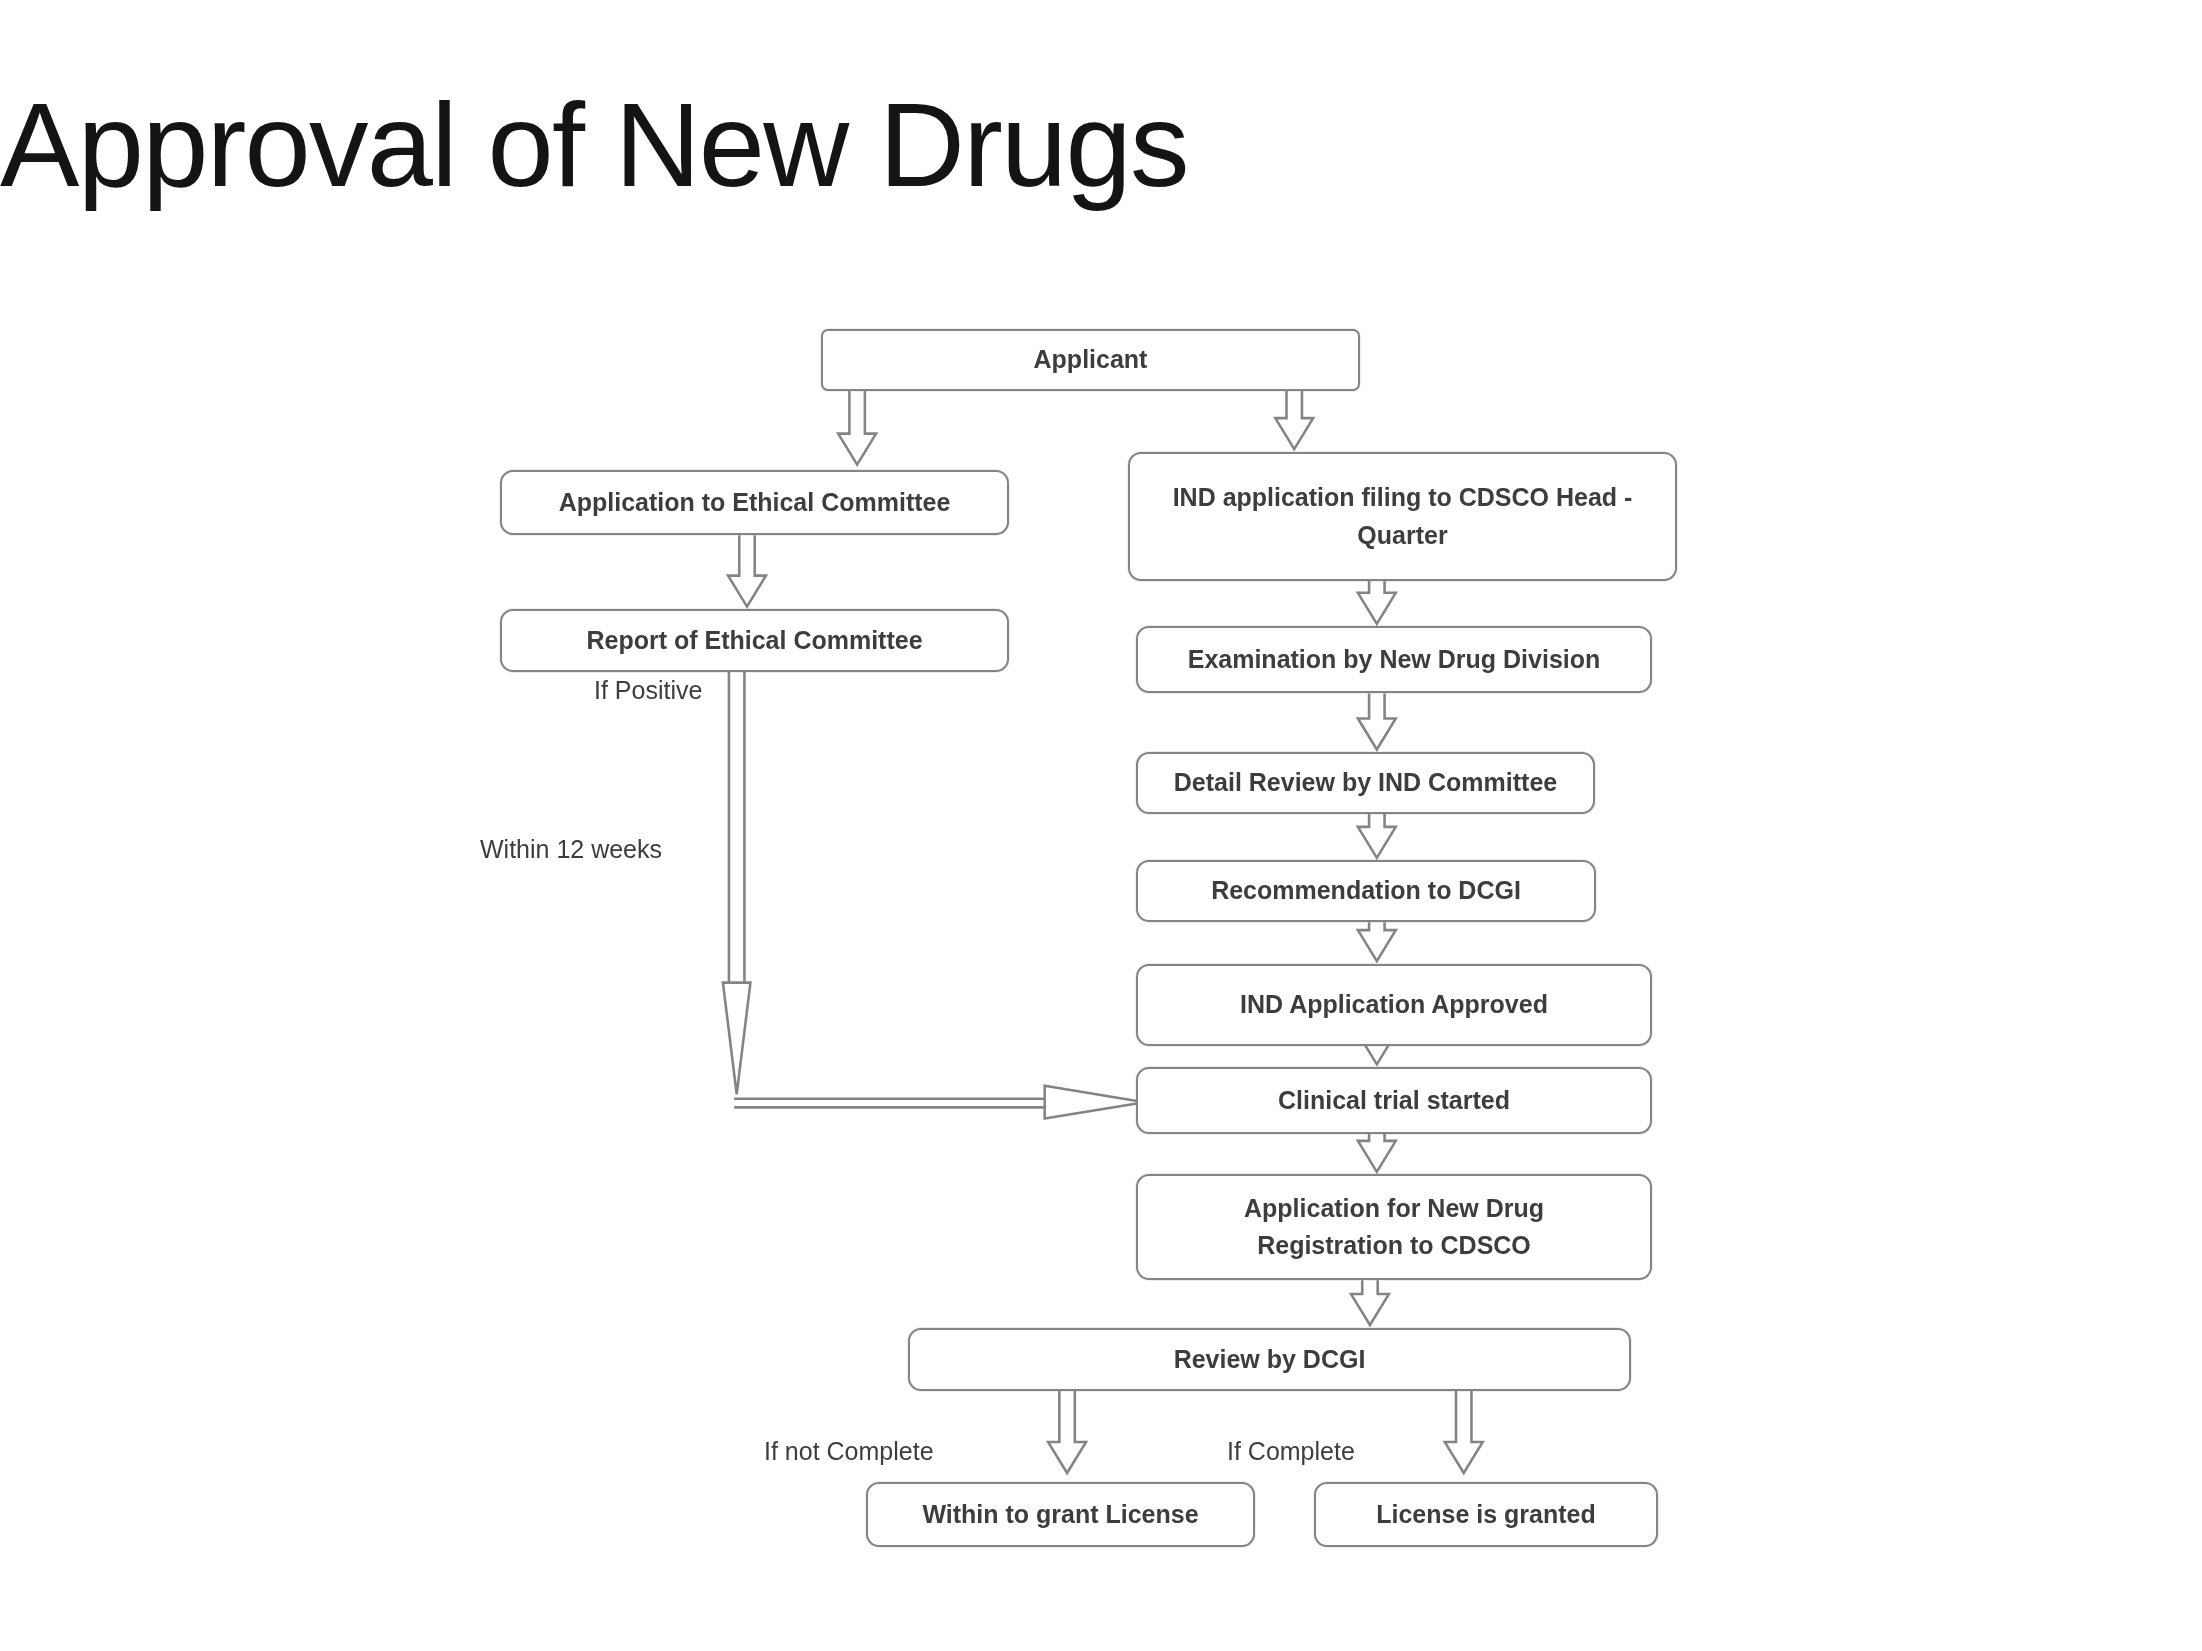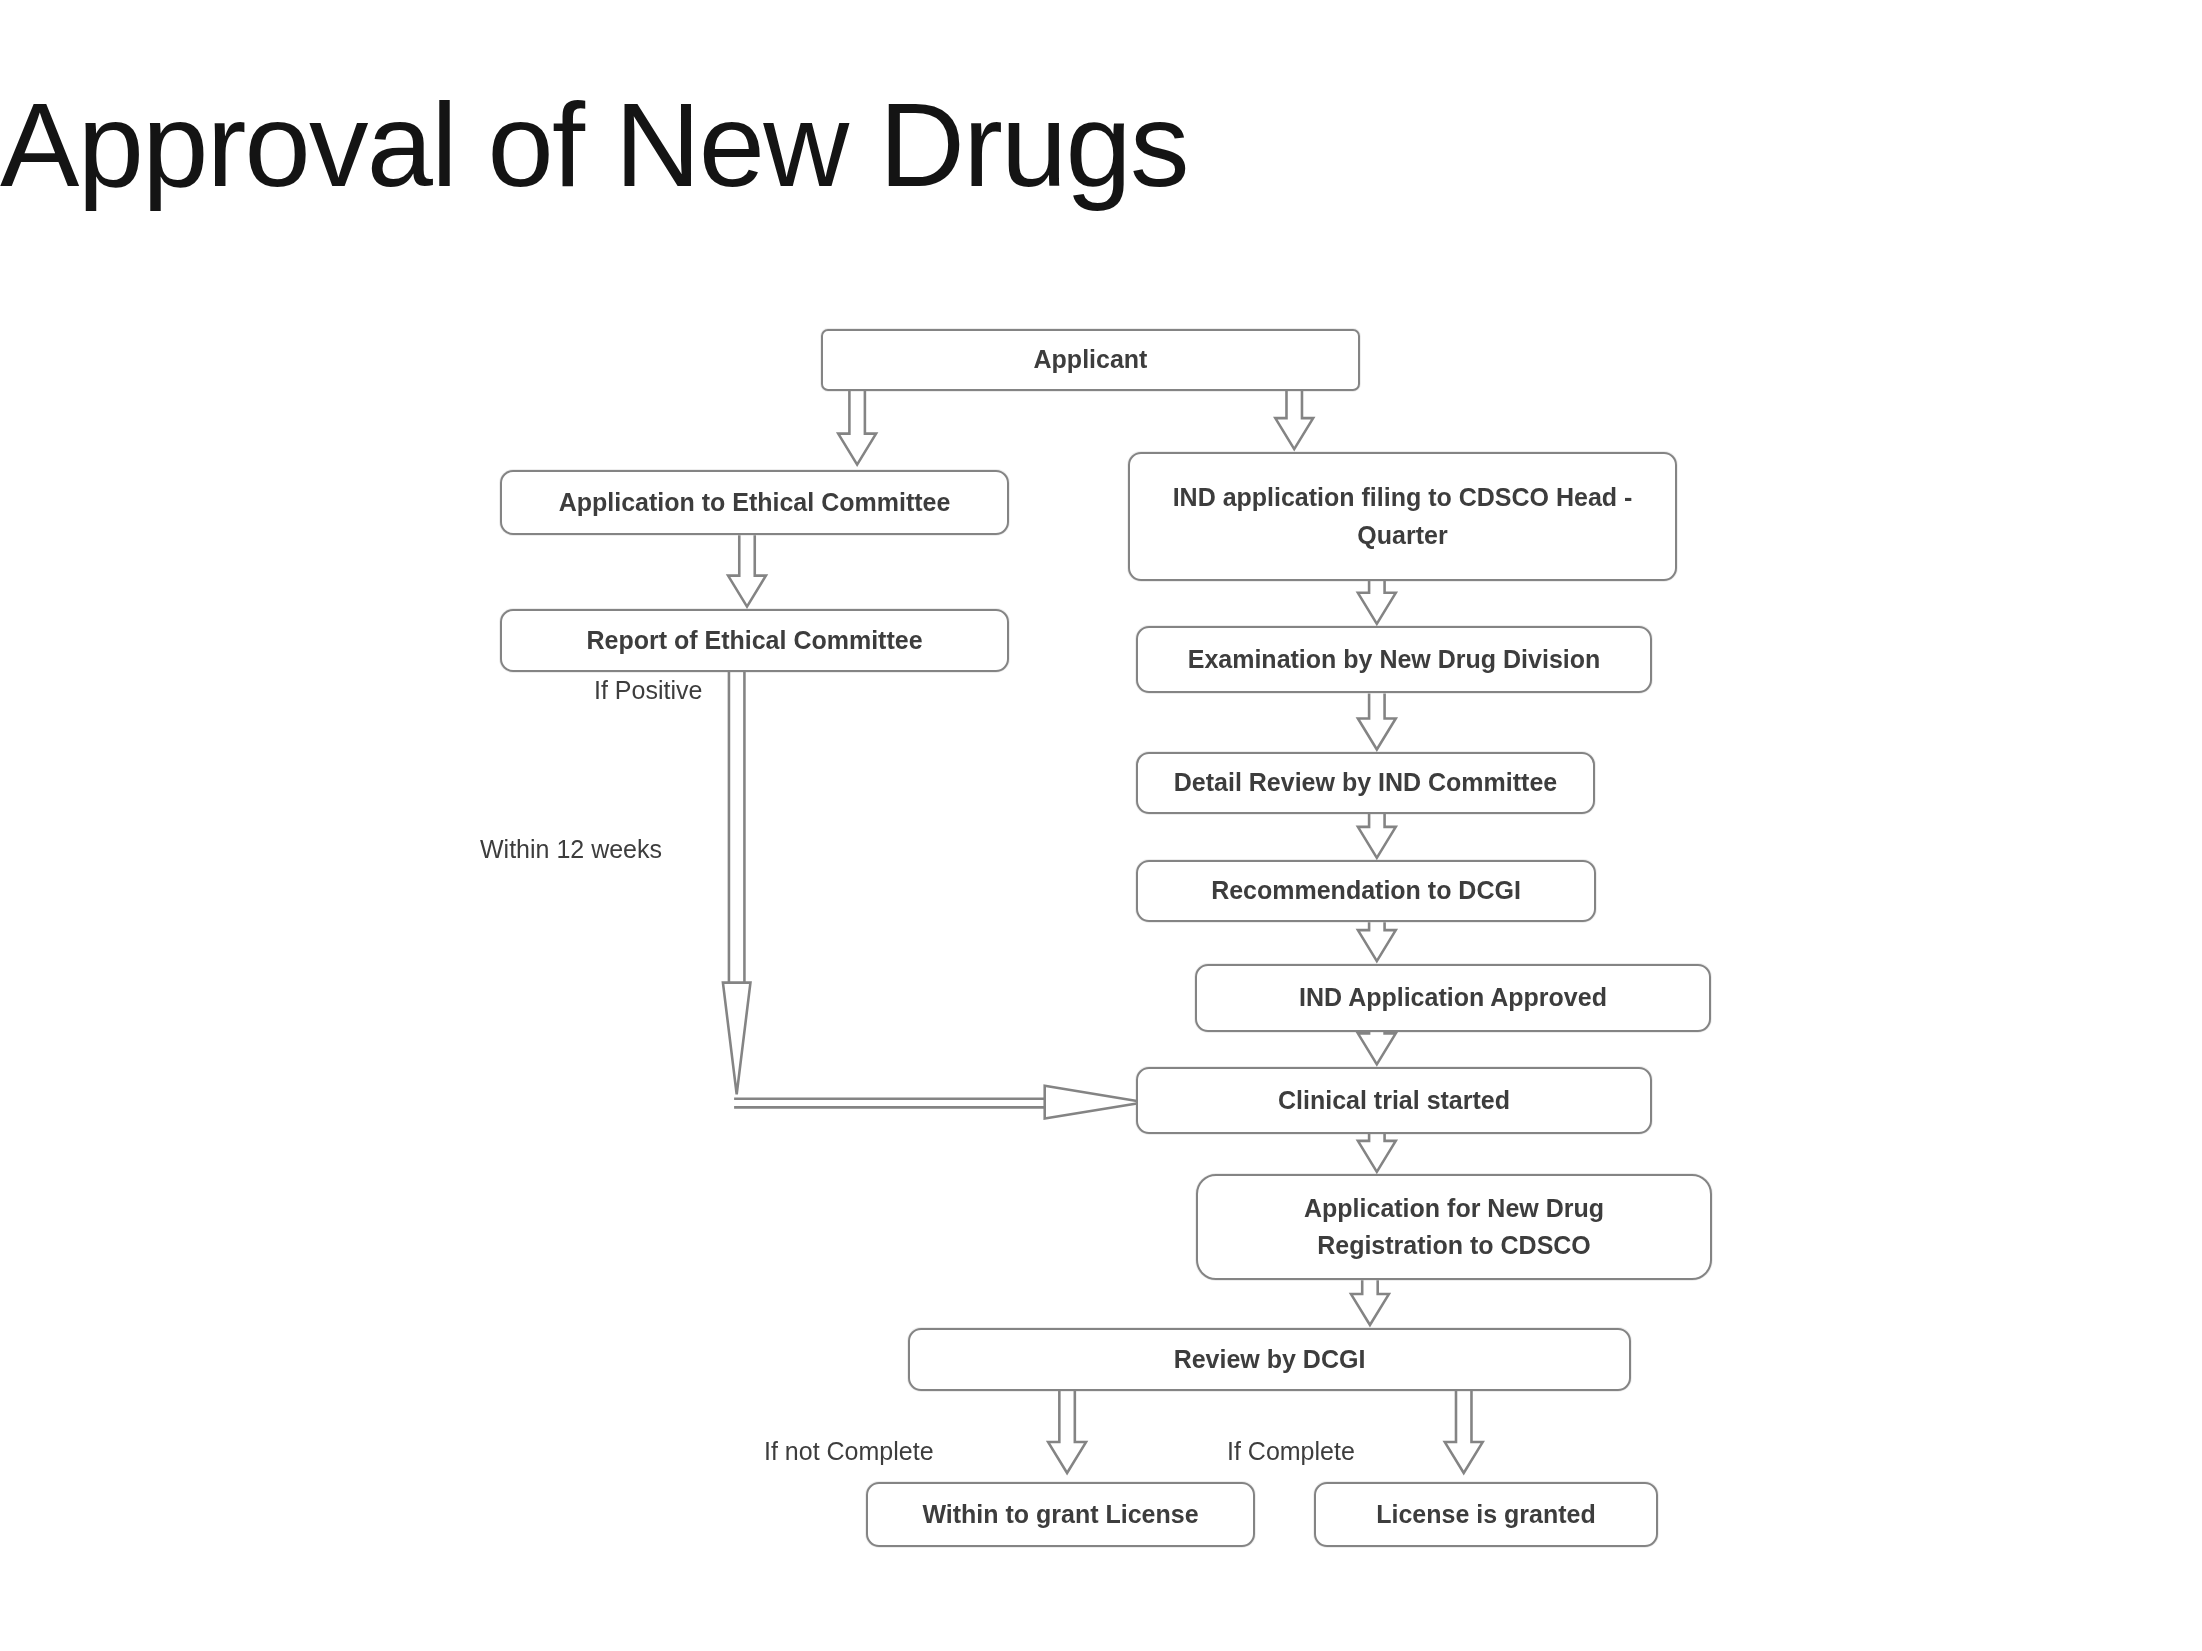--- a/index.html
+++ b/index.html
@@ -32,23 +32,23 @@
     position:absolute;font-size:25px;font-weight:400;color:#3d3d3d;white-space:nowrap;
   }
   
   .box-applicant            {left:821px; top:329px; width:539px; height:62px;border-radius:7px;}
   .box-ethical-application  {left:500px; top:470px; width:509px; height:65px;}
   .box-ethical-report       {left:500px; top:609px; width:509px; height:63px;}
   .box-ind-filing           {left:1120px;top:452px; width:549px; height:129px;margin-left:8px;}
   .box-examination          {left:1136px;top:626px; width:516px; height:67px;}
   .box-detail-review        {left:1136px;top:752px; width:459px; height:62px;}
   .box-recommendation       {left:1136px;top:860px;width:460px; height:62px;text-align:center;}
-  .box-ind-approved         {left:1195px;top:964px;width:516px; height:68px;}
+  .box-ind-approved         {left:1136px;top:964px;width:516px; height:82px;}
   .box-clinical-trial       {left:1136px;top:1067px;width:516px; height:67px;}
-  .box-registration         {left:1196px;top:1174px;width:516px; height:106px;border-radius:20px;}
+  .box-registration         {left:1136px;top:1174px;width:516px; height:106px;}
   .box-review-dcgi          {left:908px;top:1328px;width:723px; height:63px;}
   .box-refused              {left:866px;top:1482px;width:389px; height:65px;}
   .box-granted              {left:1314px;top:1482px;width:344px; height:65px;text-align:right;}
   
   .label-if-positive    {left:594px; top:676px;}
   .label-within-12-weeks{left:480px; top:835px;}
   .label-if-not-complete{left:764px; top:1437px;}
   .label-if-complete    {left:1227px;top:1437px;}
 </style>
 </head>

